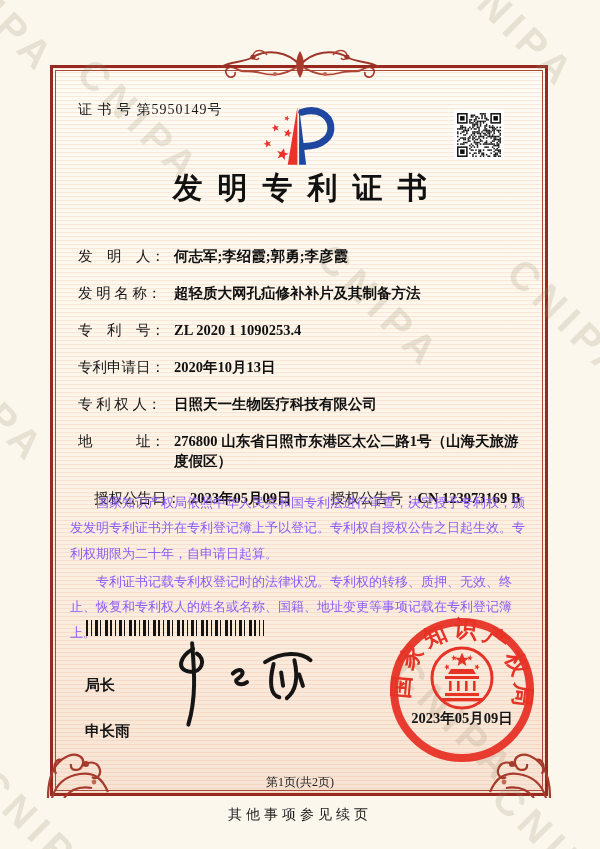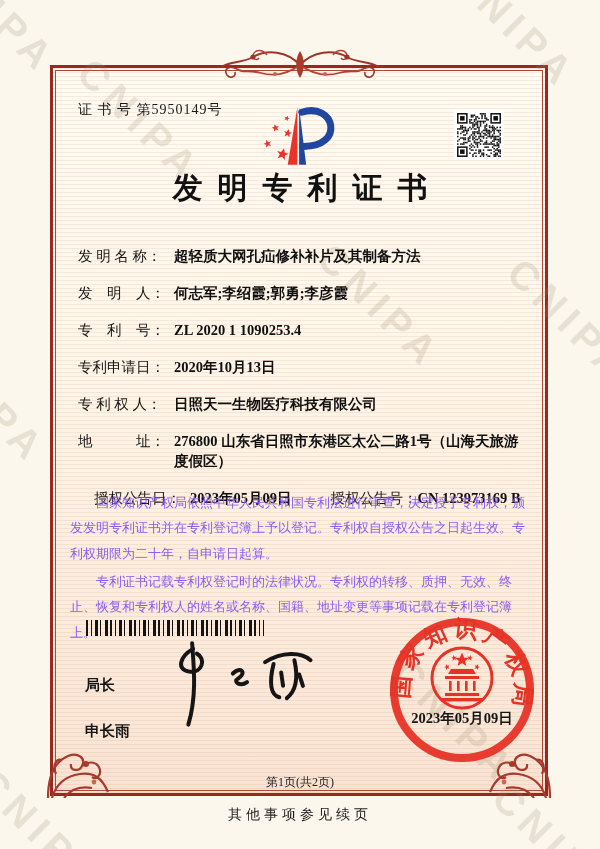--- a/index.html
+++ b/index.html
@@ -464,26 +464,26 @@
         <rect x="27" y="30" width="1" height="1"></rect>
         <rect x="29" y="30" width="1" height="1"></rect>
         <rect x="30" y="30" width="1" height="1"></rect>
       </g>
   </svg>
 
   <div class="abs title">发明专利证书</div>
 
   <div class="abs fields">
     <div class="field-row">
+      <span class="field-label">发　明　人：</span>
+      <span class="field-value">何志军;李绍霞;郭勇;李彦霞</span>
+    </div>
+    <div class="field-row">
       <span class="field-label">发 明 名 称：</span>
       <span class="field-value">超轻质大网孔疝修补补片及其制备方法</span>
-    </div>
-    <div class="field-row">
-      <span class="field-label">发　明　人：</span>
-      <span class="field-value">何志军;李绍霞;郭勇;李彦霞</span>
     </div>
     <div class="field-row">
       <span class="field-label">专　利　号：</span>
       <span class="field-value">ZL 2020 1 1090253.4</span>
     </div>
     <div class="field-row">
       <span class="field-label">专利申请日：</span>
       <span class="field-value">2020年10月13日</span>
     </div>
     <div class="field-row">

